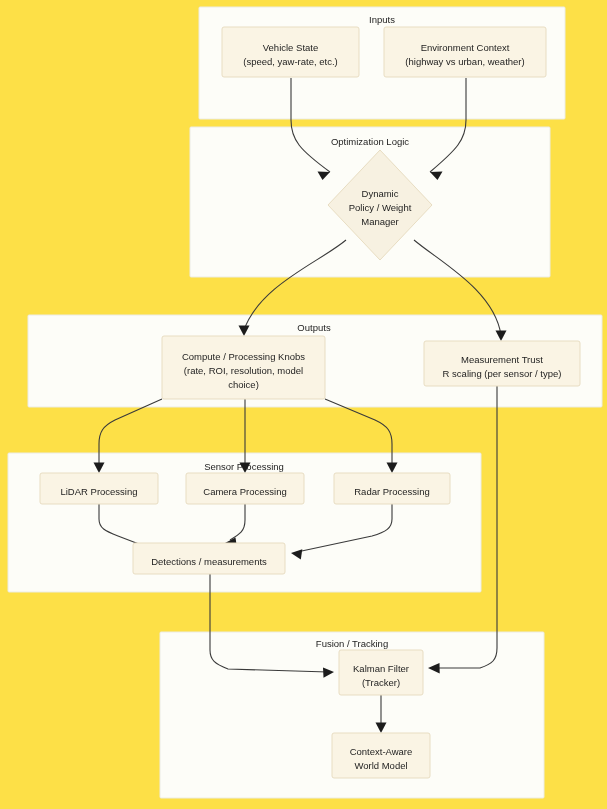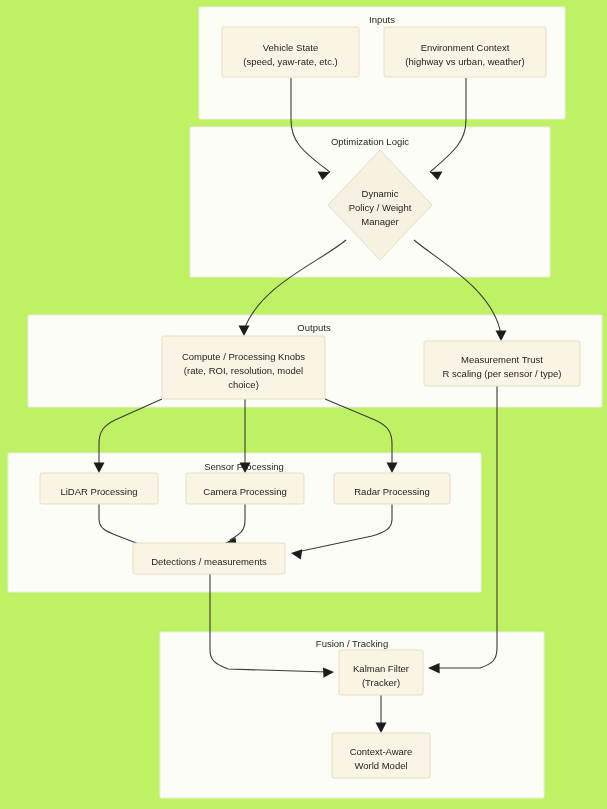--- a/index.html
+++ b/index.html
@@ -10,21 +10,21 @@
   body {
     width: 607px;
     height: 809px;
     overflow: hidden;
     font-family: "Liberation Sans", sans-serif;
   }
   #diagram-root {
     position: relative;
     width: 607px;
     height: 809px;
-    background: #bef264;
+    background: #fde047;
   }
   svg#diagram-svg {
     position: absolute;
     top: 0;
     left: 0;
     width: 607px;
     height: 809px;
   }
   .panel-rect {
     fill: #fdfdf8;

